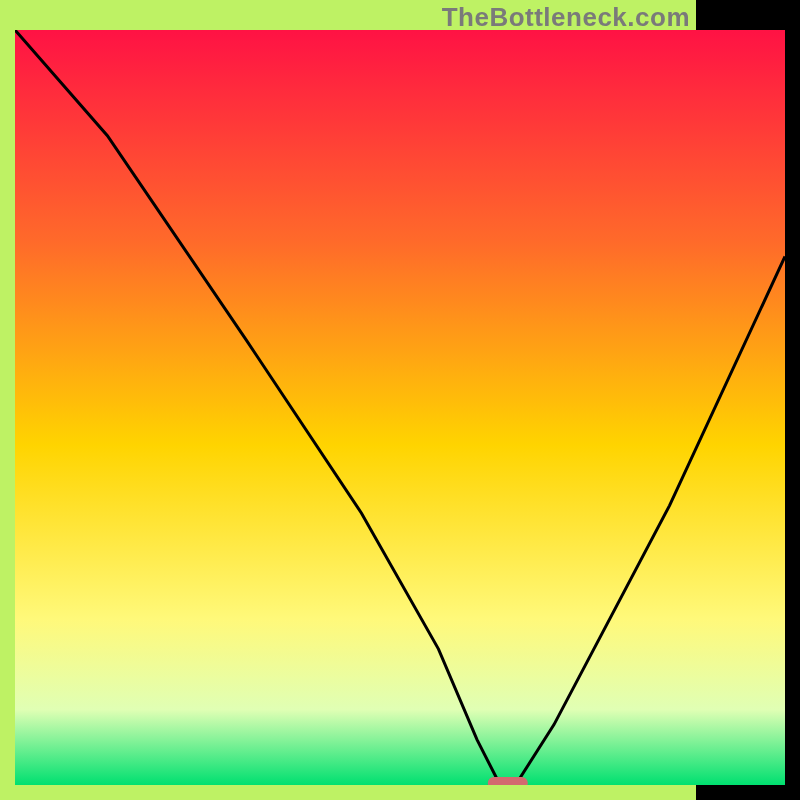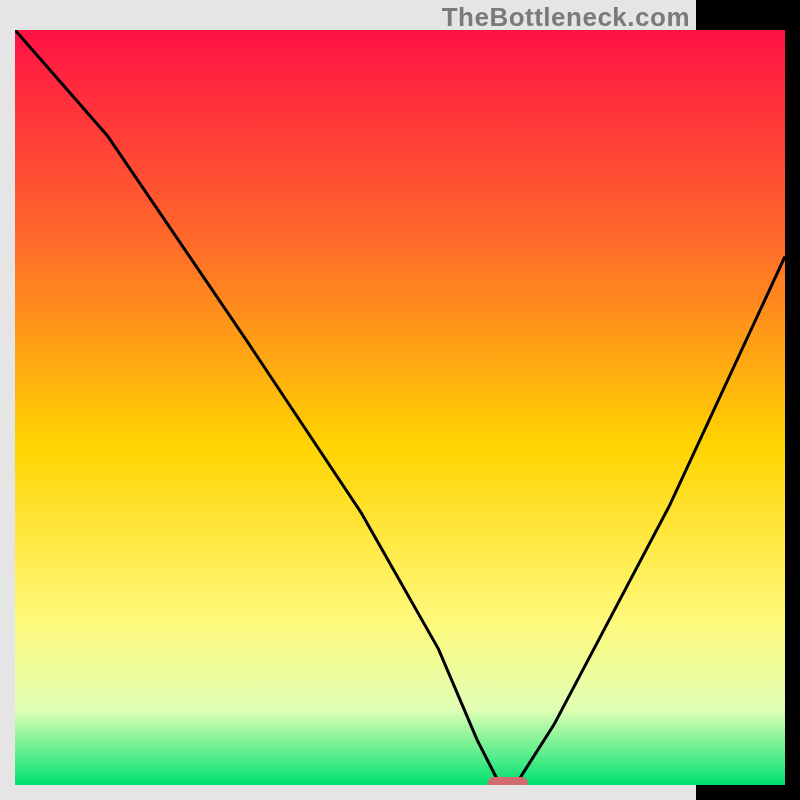--- a/index.html
+++ b/index.html
@@ -1,21 +1,21 @@
 <!DOCTYPE html>
 <html><head>
 <meta charset="utf-8">
 <style>
   * { margin: 0; padding: 0; box-sizing: border-box; }
   html, body { width: 800px; height: 800px; overflow: hidden; background: #000; }
   .frame {
     position: relative;
     width: 696px;
     height: 800px;
-    background: #e5e5e5;
+    background: #bef264;
   }
   .watermark {
     position: absolute;
     top: 2px;
     right: 6px;
     font-family: Arial, Helvetica, sans-serif;
     font-size: 26px;
     font-weight: 600;
     color: #7a7a7a;
     letter-spacing: 0.5px;

